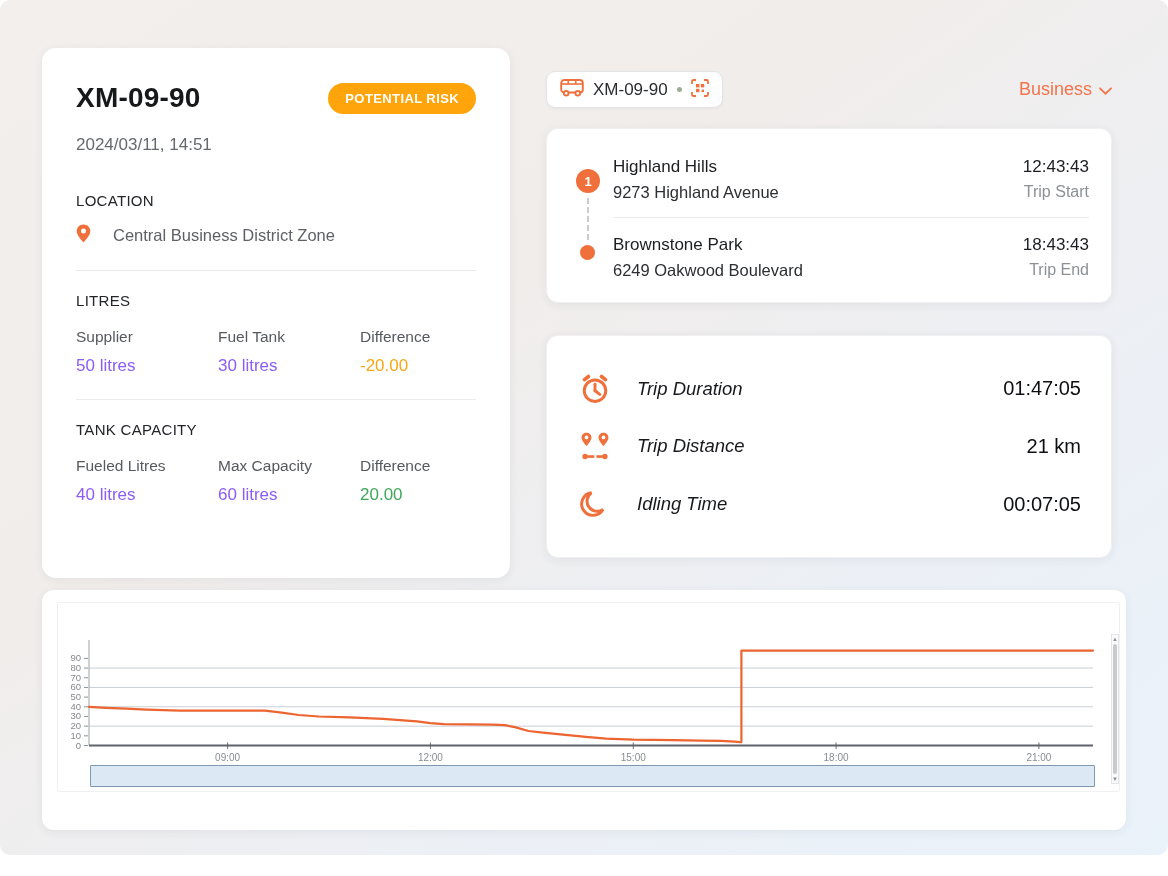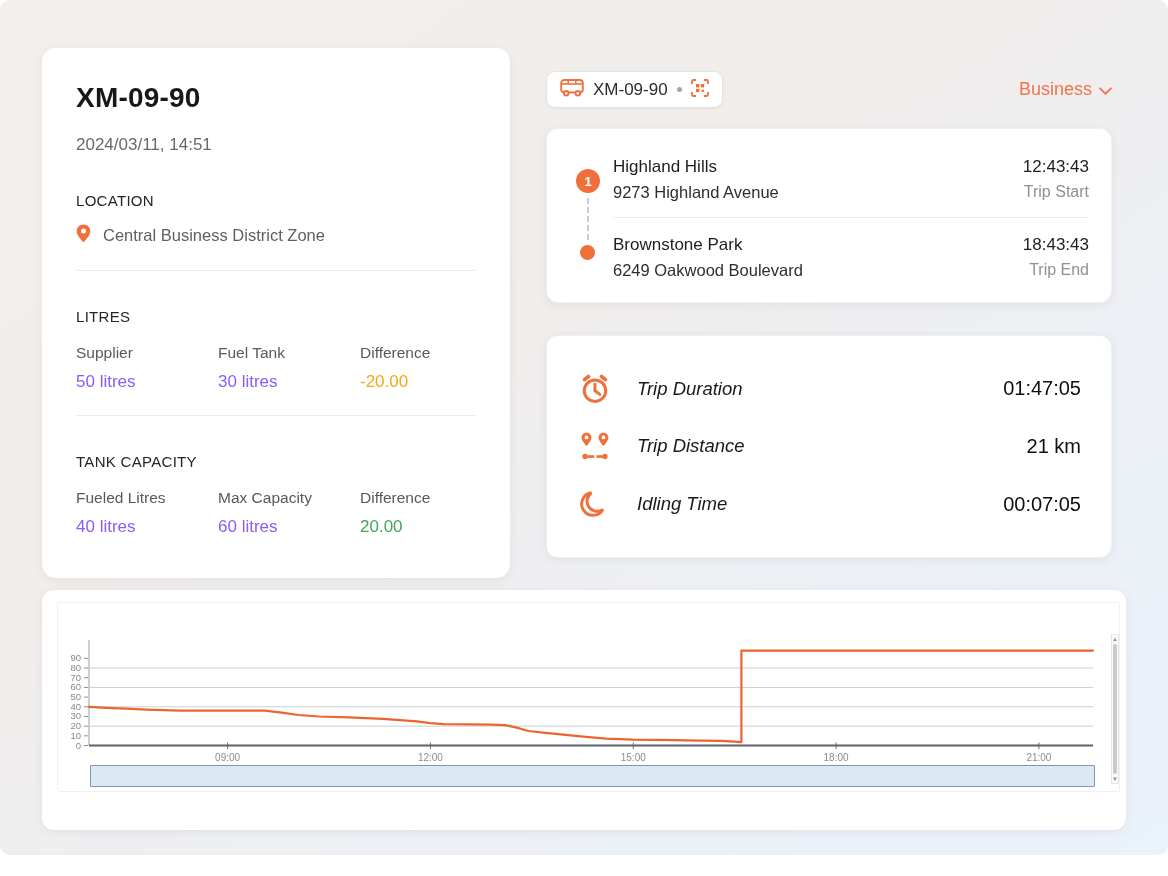--- a/index.html
+++ b/index.html
@@ -13,23 +13,23 @@
   
   #vehicle-card { left:42px; top:48px; width:468px; height:530px; padding:34px; }
   .vc-header { display:flex; justify-content:space-between; align-items:center; }
   .vc-title { font-size:28px; font-weight:700; color:#17181a; letter-spacing:.2px; }
   .risk-badge { background:#FFA40B; color:#fff; font-size:13px; font-weight:700; letter-spacing:.4px;
     padding:8px 17px; border-radius:17px; }
   .vc-date { margin-top:21px; font-size:17px; color:#66696e; }
   .vc-make { margin-top:11px; font-size:17px; color:#66696e; }
   .section-heading { font-size:15px; font-weight:400; color:#232529; letter-spacing:.3px; }
   .loc-heading { margin-top:37px; }
-  .loc-row { margin-top:15px; display:flex; align-items:center; gap:12px; font-size:16.5px; color:#5d6166; }
+  .loc-row { margin-top:15px; display:flex; align-items:center; gap:22px; font-size:16.5px; color:#5d6166; }
   .divider { height:1px; background:#e9eaec; margin-top:23px; }
-  .litres-heading, .tank-heading { margin-top:37px; }
+  .litres-heading, .tank-heading { margin-top:21px; }
   .stat-grid { display:grid; grid-template-columns:142px 142px 1fr; margin-top:19px; }
   .stat-label { font-size:15.5px; color:#56595e; }
   .stat-value { font-size:17px; color:#8b5cf6; margin-top:10px; }
   .stat-value.orange { color:#F5A716; }
   .stat-value.green { color:#3FA65A; }
 
   
   #toolbar-row { position:absolute; left:546px; top:71px; width:566px; display:flex; justify-content:space-between; align-items:center; }
   .vehicle-chip { display:inline-flex; align-items:center; gap:9px; height:37px; padding:0 13px;
     background:#fff; border:1px solid #e3e4e6; border-radius:9px; box-shadow:0 1px 3px rgba(40,50,70,.05); cursor:pointer; }
@@ -70,20 +70,21 @@
   .v-scrollbar .thumb { width:4px; flex:1 1 auto; margin:1px 0; background:#c7cbd0; border-radius:2px; }
 </style>
 </head>
 <body>
 
 <div class="page">
 
   <div class="card" id="vehicle-card">
     <div class="vc-header">
       <div class="vc-title">XM-09-90</div>
+      <div class="risk-badge">POTENTIAL RISK</div>
     </div>
     <div class="vc-date">2024/03/11, 14:51</div>
 
     <div class="section-heading loc-heading">LOCATION</div>
     <div class="loc-row">
       <span>
         <svg width="15" height="19" viewBox="0 0 15 19">
             <path d="M7.5 0.5 C3.6 0.5 0.7 3.4 0.7 7.2 C0.7 12 7.5 18.3 7.5 18.3 S14.3 12 14.3 7.2 C14.3 3.4 11.4 0.5 7.5 0.5 Z M7.5 9.6 A2.5 2.5 0 1 1 7.5 4.6 A2.5 2.5 0 0 1 7.5 9.6 Z" fill="#F0703C"></path>
           </svg>
       </span>

